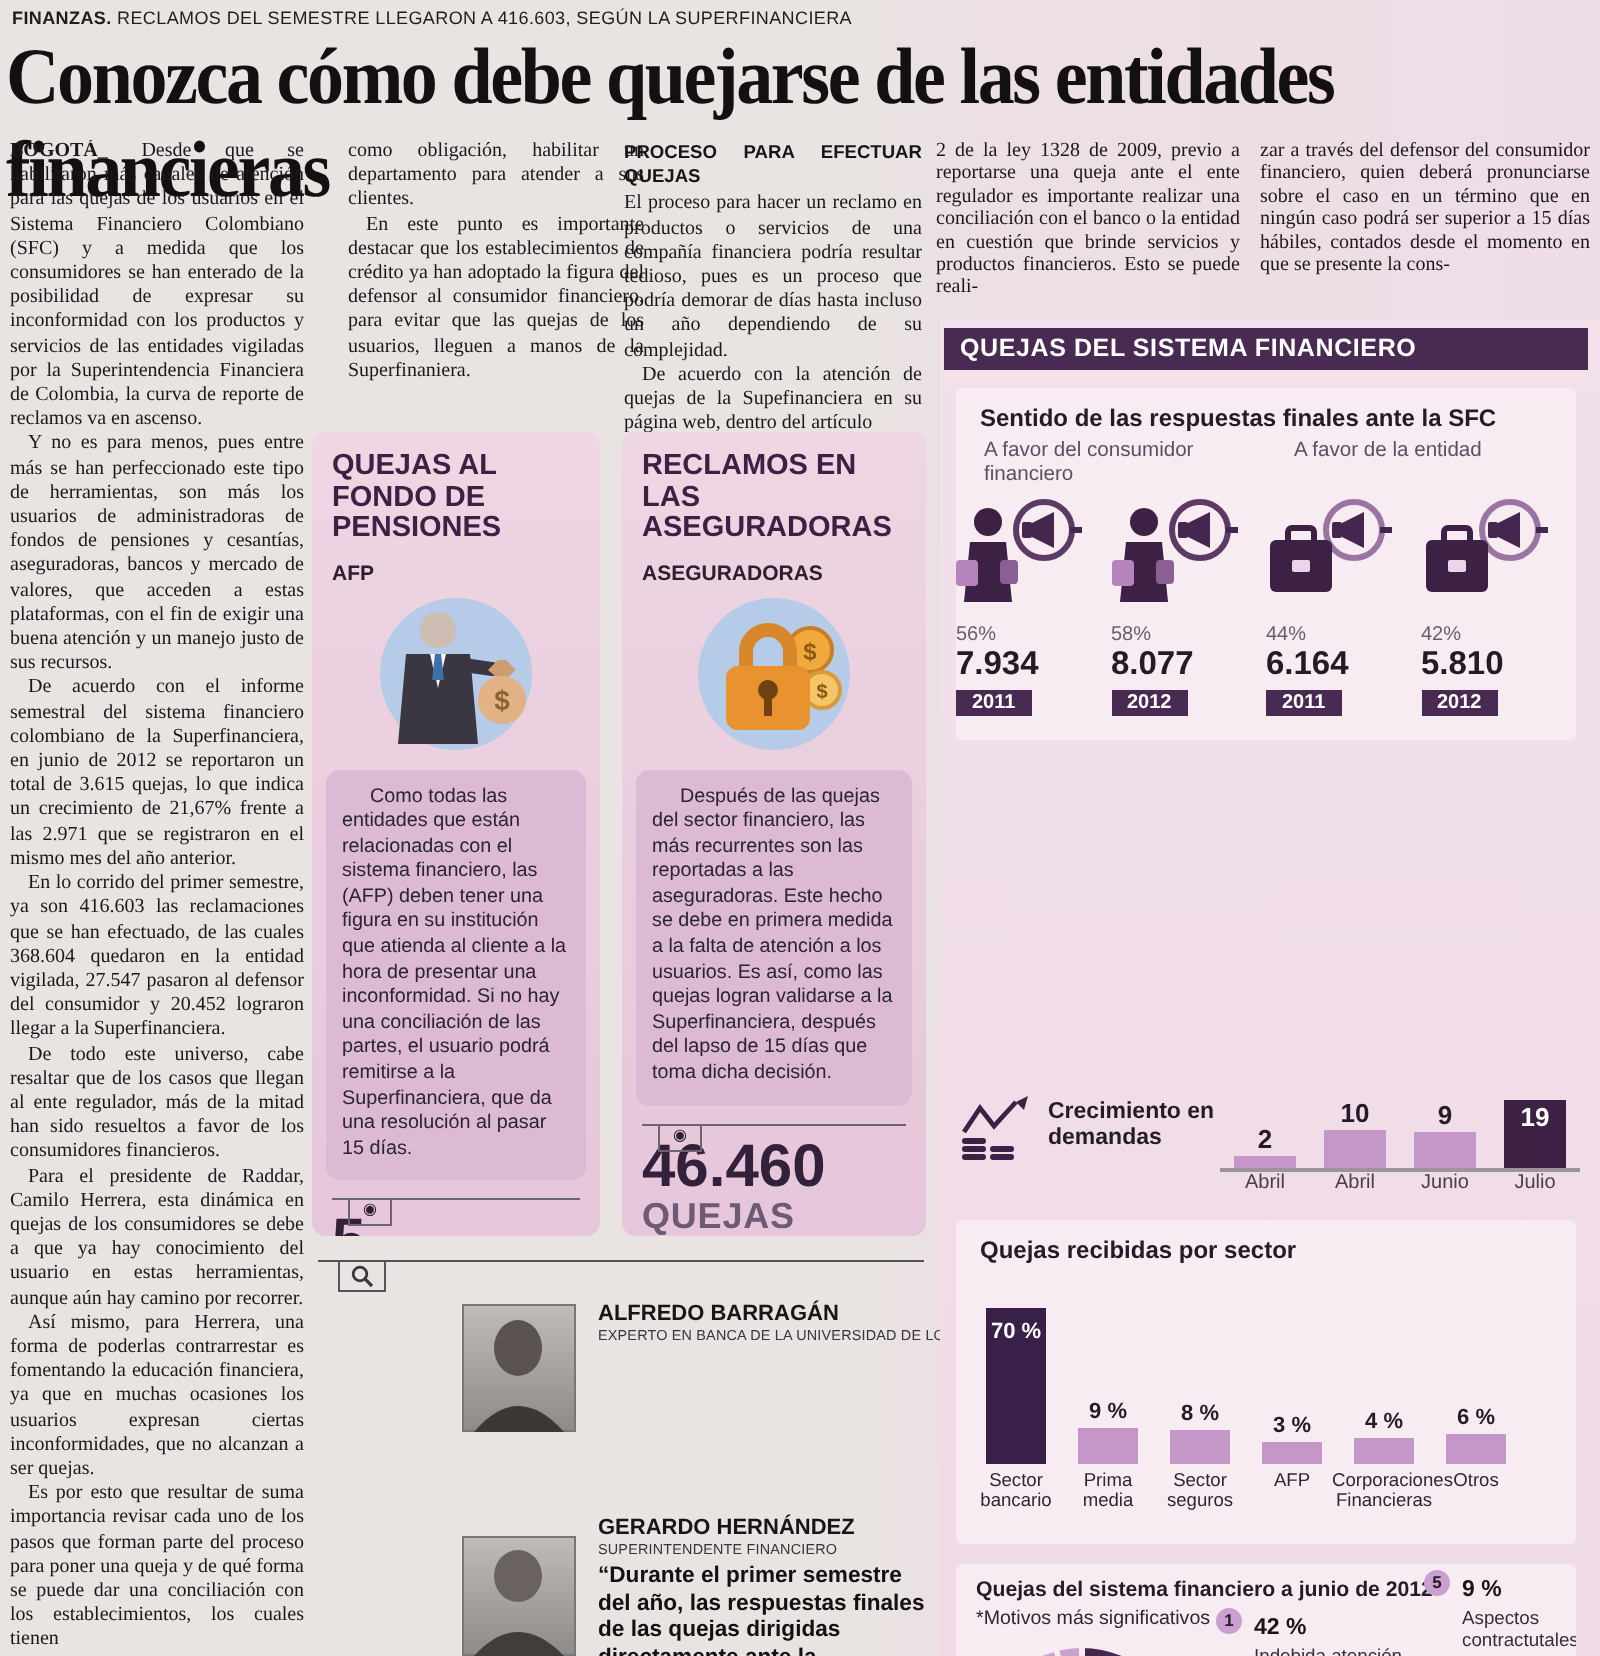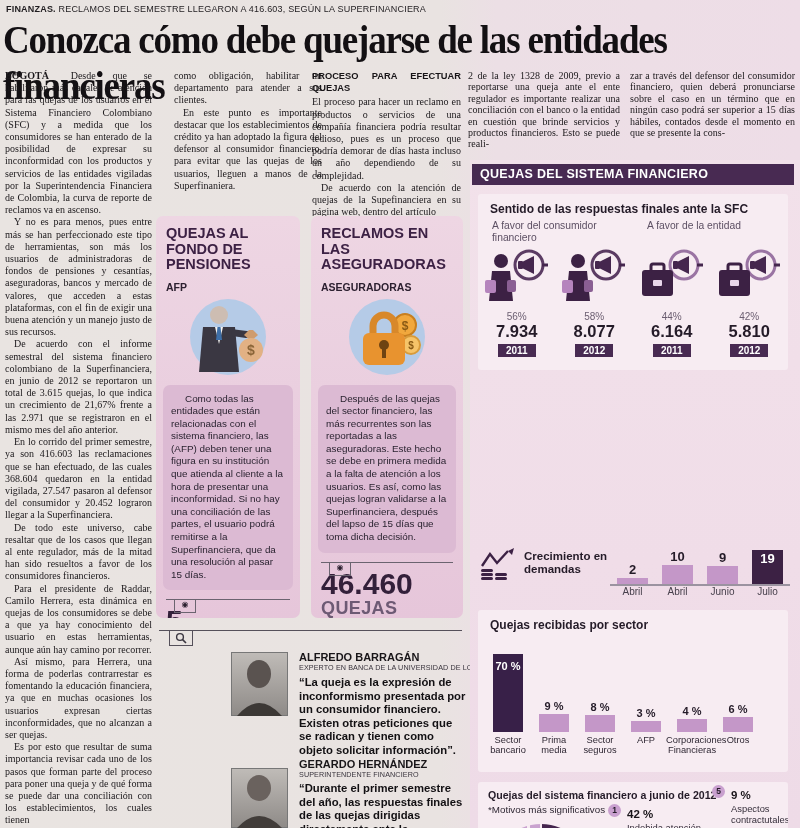--- a/index.html
+++ b/index.html
@@ -60,21 +60,21 @@
   .ig-header{position:absolute;left:2px;top:4px;width:322px;height:21px;background:#482a52;
     color:#fff;font-weight:bold;font-size:12.5px;line-height:21px;padding-left:8px;
     letter-spacing:.3px;box-sizing:border-box;}
   .ig-card{position:absolute;background:#f7ecf2;border-radius:3px;}
   .ig-title{font-weight:bold;font-size:12px;color:#241b28;padding:8px 12px 0;}
   
   .ig-sfc{left:8px;top:34px;width:310px;height:176px;}
   .sfc-labels{display:flex;margin-top:4px;}
   .sfc-labels span{width:50%;text-align:left;font-size:10.3px;line-height:11.5px;color:#5c4f63;padding:0 14px;box-sizing:border-box;}
   .sfc-items{display:flex;margin-top:4px;}
-  .sfc-item{width:25%;text-align:center;}
+  .sfc-item{width:25%;text-align:left;}
   .sfc-pct{font-size:10px;color:#6b5e71;margin-top:2px;}
   .sfc-val{font-weight:bold;font-size:16.5px;color:#241b28;line-height:18px;}
   .sfc-year{display:inline-block;background:#482a52;color:#fff;font-weight:bold;font-size:10px;
     padding:1px 8px;margin-top:2px;}
   
   .ig-growth{position:absolute;left:8px;top:378px;width:312px;height:62px;}
   .growth-label{position:absolute;left:46px;top:12px;width:84px;font-weight:bold;
     font-size:11.5px;line-height:12.5px;color:#241b28;}
   .growth-icon{position:absolute;left:2px;top:10px;}
   .growth-chart{position:absolute;left:132px;top:0;width:180px;height:46px;border-bottom:2px solid #9b93a0;}
@@ -205,21 +205,20 @@
   </div>
 
   <div class="quote-photo" style="left:231px;top:652px;">
     <svg width="57" height="64" viewBox="0 0 57 64">
         <ellipse cx="28" cy="22" rx="12" ry="14" fill="#5a5350"></ellipse>
         <path d="M6 64 Q28 38 51 64 Z" fill="#3c3835"></path>
       </svg>
   </div>
   <div class="q-name" style="left:299px;top:651px;">ALFREDO BARRAGÁN</div>
   <div class="q-role" style="left:299px;top:663px;">EXPERTO EN BANCA DE LA UNIVERSIDAD DE LOS ANDES</div>
-  <div class="q-text" style="left:299px;top:676px;">“La queja es la expresión de inconformismo presentada por un consumidor financiero. Existen otras peticiones que se radican y tienen como objeto solicitar información”.</div>
 
   <div class="quote-photo" style="left:231px;top:768px;height:60px;">
     <svg width="57" height="60" viewBox="0 0 57 60">
         <ellipse cx="28" cy="20" rx="12" ry="13" fill="#6a625e"></ellipse>
         <path d="M6 60 Q28 36 51 60 Z" fill="#423d3a"></path>
       </svg>
   </div>
   <div class="q-name" style="left:299px;top:758px;">GERARDO HERNÁNDEZ</div>
   <div class="q-role" style="left:299px;top:770px;">SUPERINTENDENTE FINANCIERO</div>
   <div class="q-text" style="left:299px;top:782px;">“Durante el primer semestre del año, las respuestas finales de las quejas dirigidas directamente ante la Superfinanciera fueron 58% a favor del consumidor financiero”.</div>

